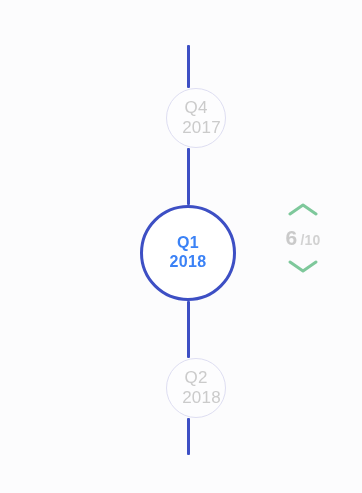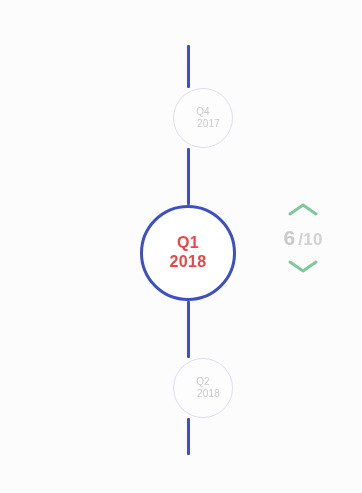--- a/index.html
+++ b/index.html
@@ -46,40 +46,40 @@
     justify-content: center;
     background: #fdfdfe;
     line-height: 1.18;
     text-align: center;
     user-select: none;
   }
 
   .node-inactive {
     width: 60px;
     height: 60px;
-    left: 173px;
+    left: 166px;
     border: 1.4px solid #dedef2;
     color: #cbcbcb;
-    font-size: 10px;
+    font-size: 17px;
     font-weight: 400;
   }
   .node-inactive .node-quarter { letter-spacing: .2px; }
   .node-inactive .node-year    { letter-spacing: .2px; margin-left: 11px; }
 
   #node-q4-2017 { top: 88px; }
   #node-q2-2018 { top: 358px; text-align: center; }
 
   .node-active {
     width: 96px;
     height: 96px;
     left: 140px;
     top: 205px;
     border: 3px solid #3d4fc4;
     background: #ffffff;
-    color: #ef4444;
+    color: #3b82f6;
     font-size: 16px;
     font-weight: 700;
     z-index: 3;
   }
   .node-active .node-quarter { letter-spacing: .3px; }
   .node-active .node-year    { letter-spacing: .3px; }
 
   
   #stepper {
     position: absolute;
@@ -106,21 +106,21 @@
     color: #cfcfcf;
     white-space: nowrap;
   }
   #counter .cur {
     font-size: 21px;
     font-weight: 700;
     color: #cacaca;
     letter-spacing: .2px;
   }
   #counter .tot {
-    font-size: 17px;
+    font-size: 14px;
     font-weight: 700;
     color: #d2d2d2;
     margin-left: 3px;
     letter-spacing: .2px;
   }
 </style>
 </head>
 <body>
 
 <div id="timeline-widget">

